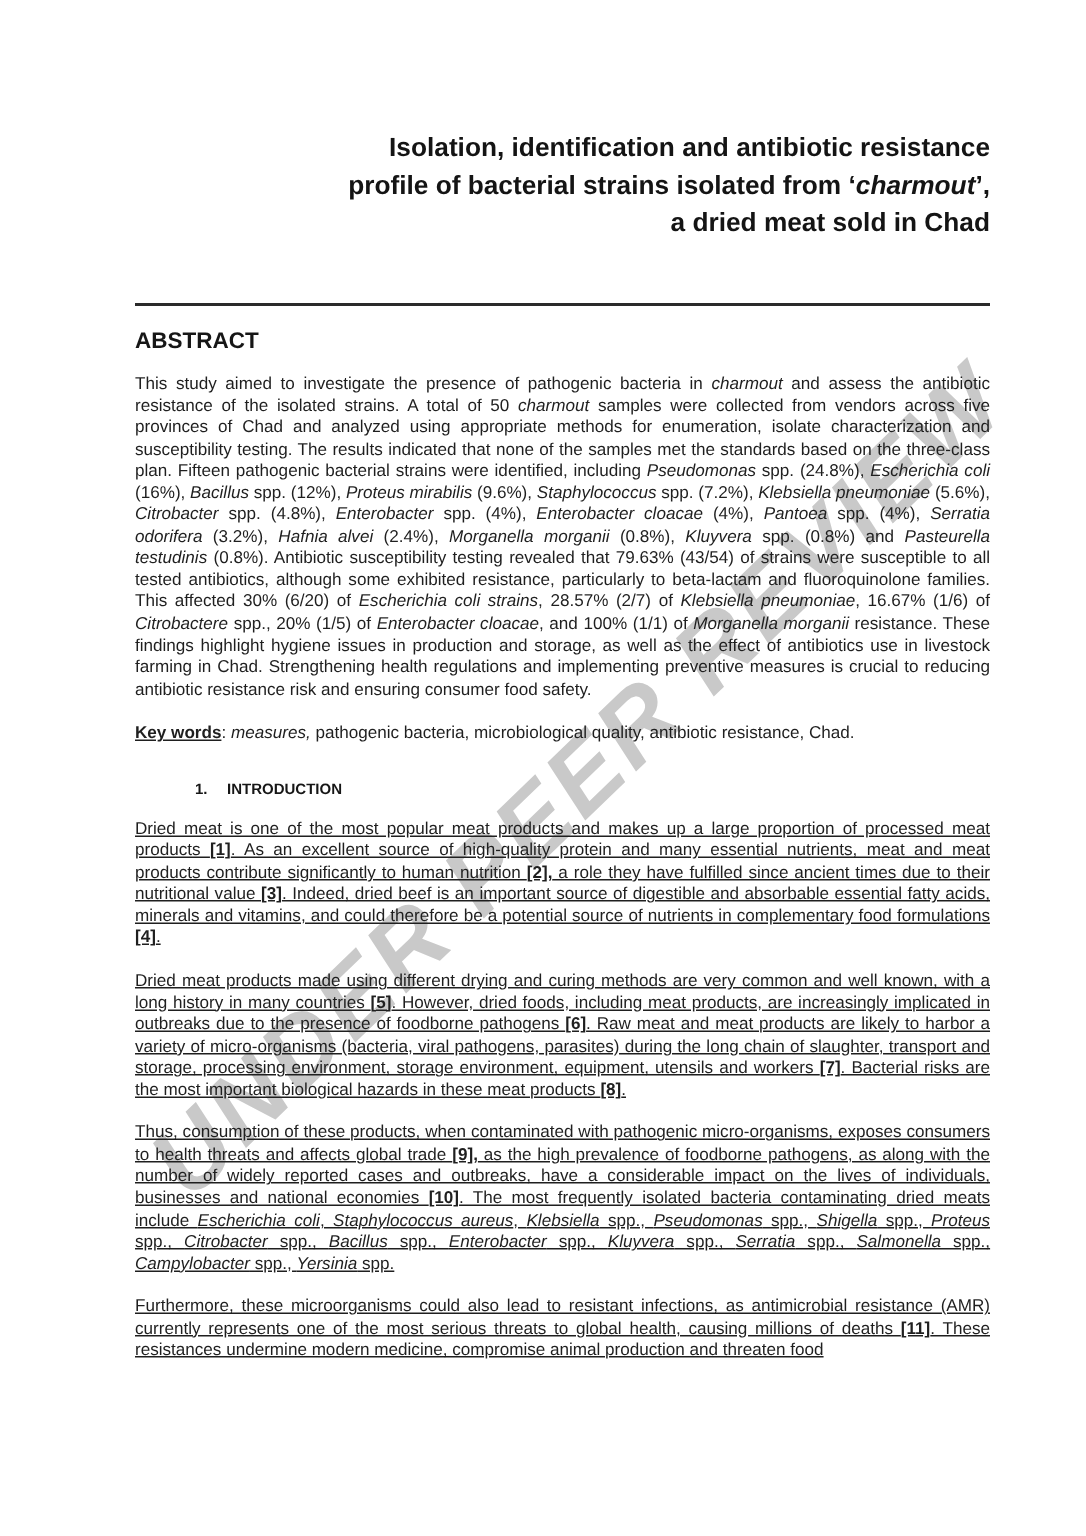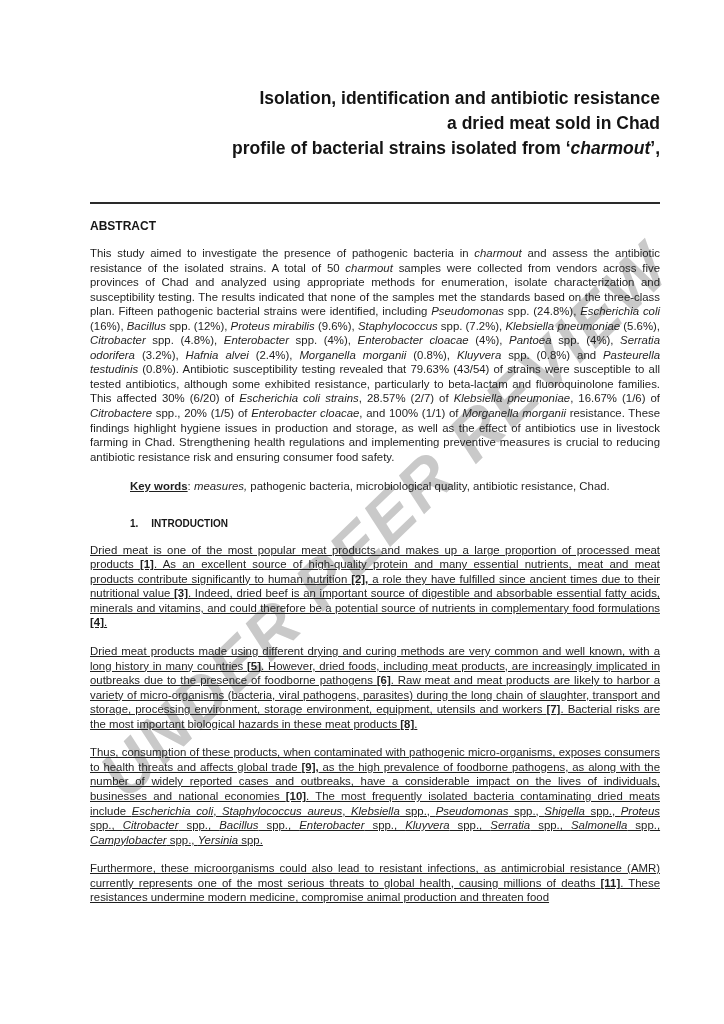--- a/index.html
+++ b/index.html
@@ -18,43 +18,43 @@
     color:#c9c9c9; white-space:nowrap;
     z-index:0; user-select:none;
   }
   .content { position:absolute; left:90px; top:0; width:570px; z-index:1; }
   .title {
     margin:86px 0 0 0; text-align:right;
     font-size:17.5px; line-height:25px; font-weight:bold; color:#141414;
   }
   .title-line { white-space:nowrap; }
   .rule { border:none; border-top:2px solid #2a2a2a; margin:41px 0 0 0; height:0; }
-  .abs-heading { margin-top:15px; font-weight:bold; font-size:12px; color:#161616; }
+  .abs-heading { margin-top:15px; font-weight:bold; font-size:15px; color:#161616; }
   .body { font-size:11.4px; line-height:14.55px; margin:13px 0 0 0; color:#1f1f1f; }
   .just { text-align:justify; }
   .keywords { margin-top:15px; }
   .sec-heading { margin-top:24px; padding-left:40px; font-weight:bold; font-size:10px; color:#161616; }
   .sec-label { margin-left:13px; }
   .para { margin-top:14px;text-decoration:underline; }
 </style>
 </head>
 <body>
 
 <div class="page">
   <div class="watermark">UNDER PEER REVIEW</div>
   <div class="content">
     <h1 class="title">
       <div class="title-line"><span>Isolation, identification and antibiotic resistance</span></div>
+      <div class="title-line"><span>profile of bacterial strains isolated from ‘</span><span style="font-style: italic;">charmout</span><span>’,</span></div>
       <div class="title-line"><span>a dried meat sold in Chad</span></div>
-      <div class="title-line"><span>profile of bacterial strains isolated from ‘</span><span style="font-style: italic;">charmout</span><span>’,</span></div>
     </h1>
     <hr class="rule">
     <div class="abs-heading">ABSTRACT</div>
     <p class="body just"><span>This study aimed to investigate the presence of pathogenic bacteria in </span><span style="font-style: italic;">charmout</span><span> and assess the antibiotic resistance of the isolated strains. A total of 50 </span><span style="font-style: italic;">charmout</span><span> samples were collected from vendors across five provinces of Chad and analyzed using appropriate methods for enumeration, isolate characterization and susceptibility testing. The results indicated that none of the samples met the standards based on the three-class plan. Fifteen pathogenic bacterial strains were identified, including </span><span style="font-style: italic;">Pseudomonas</span><span> spp. (24.8%), </span><span style="font-style: italic;">Escherichia coli</span><span> (16%), </span><span style="font-style: italic;">Bacillus</span><span> spp. (12%), </span><span style="font-style: italic;">Proteus mirabilis</span><span> (9.6%), </span><span style="font-style: italic;">Staphylococcus</span><span> spp. (7.2%), </span><span style="font-style: italic;">Klebsiella pneumoniae</span><span> (5.6%), </span><span style="font-style: italic;">Citrobacter</span><span> spp. (4.8%), </span><span style="font-style: italic;">Enterobacter</span><span> spp. (4%), </span><span style="font-style: italic;">Enterobacter cloacae</span><span> (4%), </span><span style="font-style: italic;">Pantoea</span><span> spp. (4%), </span><span style="font-style: italic;">Serratia odorifera</span><span> (3.2%), </span><span style="font-style: italic;">Hafnia alvei</span><span> (2.4%), </span><span style="font-style: italic;">Morganella morganii</span><span> (0.8%), </span><span style="font-style: italic;">Kluyvera</span><span> spp. (0.8%) and </span><span style="font-style: italic;">Pasteurella testudinis</span><span> (0.8%). Antibiotic susceptibility testing revealed that 79.63% (43/54) of strains were susceptible to all tested antibiotics, although some exhibited resistance, particularly to beta-lactam and fluoroquinolone families. This affected 30% (6/20) of </span><span style="font-style: italic;">Escherichia coli strains</span><span>, 28.57% (2/7) of </span><span style="font-style: italic;">Klebsiella pneumoniae</span><span>, 16.67% (1/6) of </span><span style="font-style: italic;">Citrobactere</span><span> spp., 20% (1/5) of </span><span style="font-style: italic;">Enterobacter cloacae</span><span>, and 100% (1/1) of </span><span style="font-style: italic;">Morganella morganii</span><span> resistance. These findings highlight hygiene issues in production and storage, as well as the effect of antibiotics use in livestock farming in Chad. Strengthening health regulations and implementing preventive measures is crucial to reducing antibiotic resistance risk and ensuring consumer food safety.</span></p>
-    <p class="body keywords"><span style="font-weight: bold; text-decoration: underline; margin-left: 40px;">Key words</span><span>: </span><span style="font-style: italic;">measures,</span><span> pathogenic bacteria, microbiological quality, antibiotic resistance, Chad.</span></p>
+    <p class="body keywords"><span style="font-weight: bold; text-decoration: underline;">Key words</span><span>: </span><span style="font-style: italic;">measures,</span><span> pathogenic bacteria, microbiological quality, antibiotic resistance, Chad.</span></p>
     <div class="sec-heading">
       <span>1.</span><span class="sec-label">INTRODUCTION</span>
     </div>
     <p class="body just para"><span>Dried meat is one of the most popular meat products and makes up a large proportion of processed meat products </span><span style="font-weight: bold;">[1]</span><span>. As an excellent source of high-quality protein and many essential nutrients, meat and meat products contribute significantly to human nutrition </span><span style="font-weight: bold;">[2],</span><span> a role they have fulfilled since ancient times due to their nutritional value </span><span style="font-weight: bold;">[3]</span><span>. Indeed, dried beef is an important source of digestible and absorbable essential fatty acids, minerals and vitamins, and could therefore be a potential source of nutrients in complementary food formulations </span><span style="font-weight: bold;">[4]</span><span>.</span></p>
     <p class="body just para"><span>Dried meat products made using different drying and curing methods are very common and well known, with a long history in many countries </span><span style="font-weight: bold;">[5]</span><span>. However, dried foods, including meat products, are increasingly implicated in outbreaks due to the presence of foodborne pathogens </span><span style="font-weight: bold;">[6]</span><span>. Raw meat and meat products are likely to harbor a variety of micro-organisms (bacteria, viral pathogens, parasites) during the long chain of slaughter, transport and storage, processing environment, storage environment, equipment, utensils and workers </span><span style="font-weight: bold;">[7]</span><span>. Bacterial risks are the most important biological hazards in these meat products </span><span style="font-weight: bold;">[8]</span><span>.</span></p>
     <p class="body just para"><span>Thus, consumption of these products, when contaminated with pathogenic micro-organisms, exposes consumers to health threats and affects global trade </span><span style="font-weight: bold;">[9],</span><span> as the high prevalence of foodborne pathogens, as along with the number of widely reported cases and outbreaks, have a considerable impact on the lives of individuals, businesses and national economies </span><span style="font-weight: bold;">[10]</span><span>. The most frequently isolated bacteria contaminating dried meats include </span><span style="font-style: italic;">Escherichia coli</span><span>, </span><span style="font-style: italic;">Staphylococcus aureus</span><span>, </span><span style="font-style: italic;">Klebsiella</span><span> spp., </span><span style="font-style: italic;">Pseudomonas</span><span> spp., </span><span style="font-style: italic;">Shigella</span><span> spp., </span><span style="font-style: italic;">Proteus</span><span> spp., </span><span style="font-style: italic;">Citrobacter</span><span> spp., </span><span style="font-style: italic;">Bacillus</span><span> spp., </span><span style="font-style: italic;">Enterobacter</span><span> spp., </span><span style="font-style: italic;">Kluyvera</span><span> spp., </span><span style="font-style: italic;">Serratia</span><span> spp., </span><span style="font-style: italic;">Salmonella</span><span> spp., </span><span style="font-style: italic;">Campylobacter</span><span> spp., </span><span style="font-style: italic;">Yersinia</span><span> spp.</span></p>
     <p class="body just para"><span>Furthermore, these microorganisms could also lead to resistant infections, as antimicrobial resistance (AMR) currently represents one of the most serious threats to global health, causing millions of deaths </span><span style="font-weight: bold;">[11]</span><span>. These resistances undermine modern medicine, compromise animal production and threaten food</span></p>
   </div>
 </div>
 

